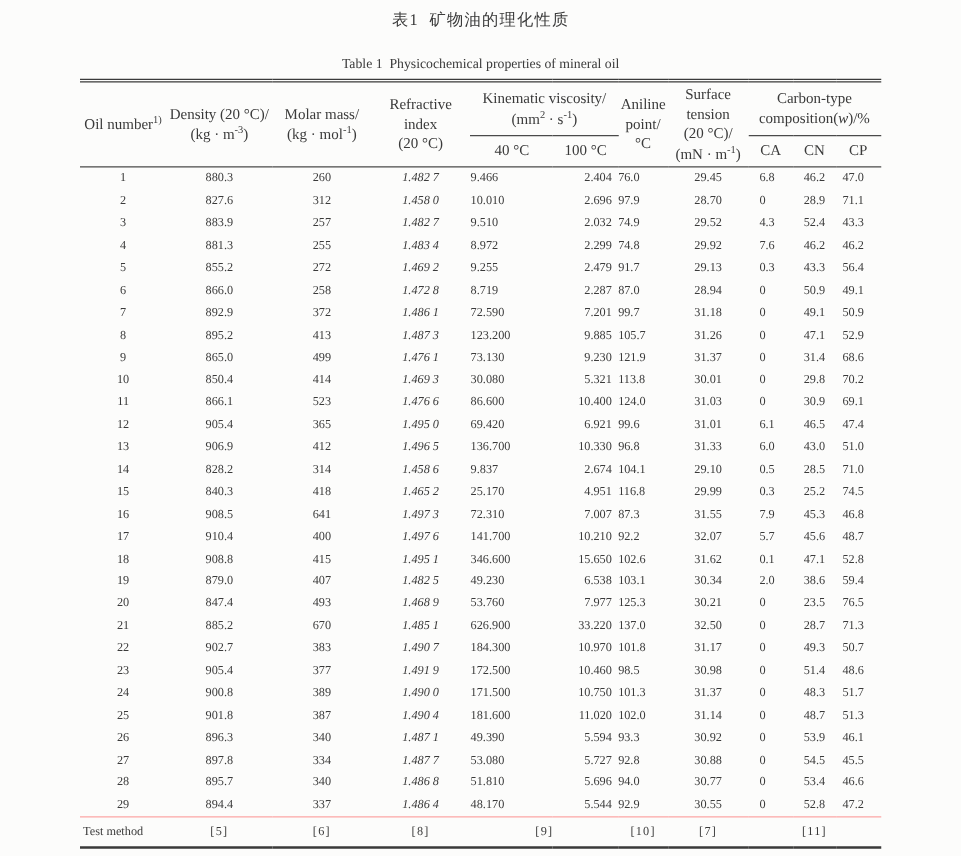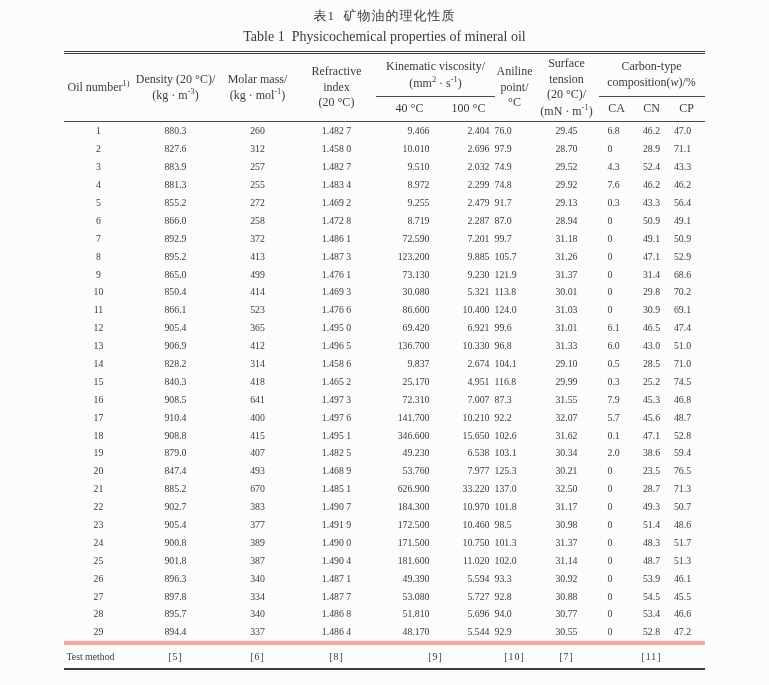--- a/index.html
+++ b/index.html
@@ -15,23 +15,23 @@
   .page { width: 769px; height: 685px; position: relative; }
 
   .title-zh {
     padding-top: 7px;
     text-align: center;
     font-size: 13px;
     white-space: pre;
     letter-spacing: 1px;
   }
   .title-en {
-    margin-top: 4px;
+    margin-top: 20px;
     text-align: center;
-    font-size: 14px;
+    font-size: 11px;
     white-space: pre;
   }
 
   table.props {
     width: 640px;
     margin: 6px auto 0 auto;
     border-collapse: collapse;
     table-layout: fixed;
     border-top: 3px double #3a3a3a;
     border-bottom: 2px solid #3a3a3a;
@@ -54,31 +54,31 @@
     height: 17.9px;
     line-height: 1;
     padding: 0;
     vertical-align: middle;
     white-space: pre;
   }
   
   tbody td:nth-child(1) { text-align: center; }
   tbody td:nth-child(2) { text-align: center; }
   tbody td:nth-child(3) { text-align: center; }
-  tbody td:nth-child(4) { text-align: center; }
-  tbody td:nth-child(5) { text-align: right; padding-right: 13px; }
+  tbody td:nth-child(4) { text-align: center; font-style: italic; }
+  tbody td:nth-child(5) { text-align: left; padding-right: 13px; }
   tbody td:nth-child(6) { text-align: right; padding-right: 5px; }
   tbody td:nth-child(7) { text-align: left; padding-right: 7px; }
   tbody td:nth-child(8) { text-align: center; }
   tbody td:nth-child(9) { text-align: left; padding-left: 9px; }
   tbody td:nth-child(10){ text-align: center; }
   tbody td:nth-child(11){ text-align: center; padding-right: 8px; }
 
   tfoot td {
-    border-top: 4px solid #fca5a5;
+    border-top: 1px solid #fca5a5;
     height: 21px;
     text-align: center;
     letter-spacing: 1px;
     vertical-align: middle;
   }
   tfoot td.tm-label {
     text-align: left;
     padding-left: 2px;
     letter-spacing: 0;
   }

